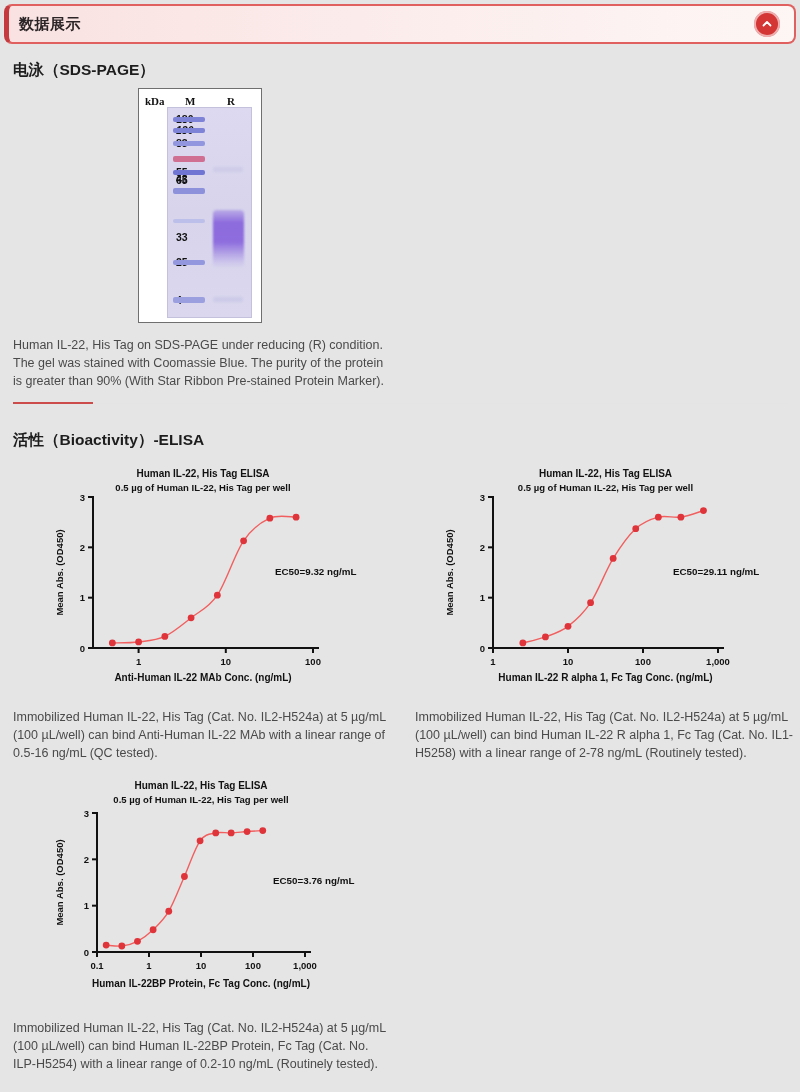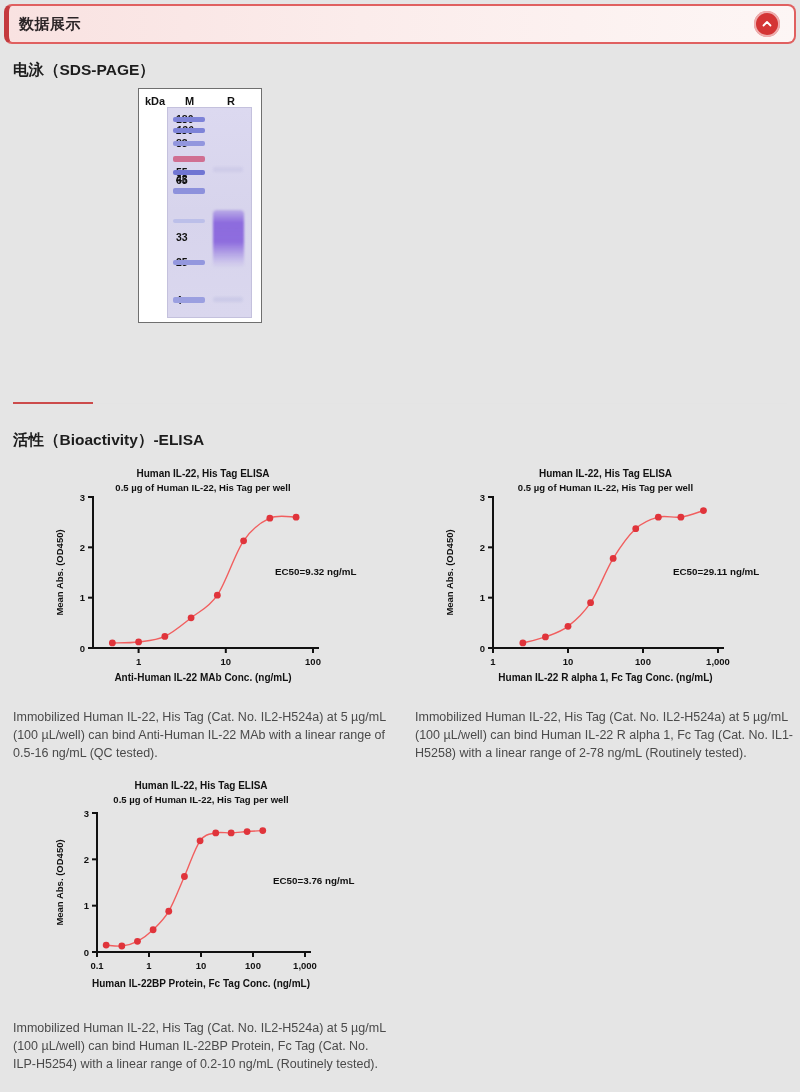--- a/index.html
+++ b/index.html
@@ -32,21 +32,21 @@
   
   .gel-box {
     position:absolute; left:138px; top:88px; width:124px; height:235px;
     background:#ffffff; border:1px solid #6f6f6f;
   }
   .gel-inner {
     position:absolute; left:28px; top:18px; width:85px; height:211px;
     background:linear-gradient(180deg,#dcd9f0 0%, #d7d4ec 50%, #dad7ee 100%);
     border:1px solid #c4c1dd;
   }
-  .gel-lane-label { position:absolute; font-size:11px; font-weight:bold; color:#111; }
+  .gel-lane-label { position:absolute; font-size:11px; font-weight:bold; color:#111;font-family:Liberation Serif, serif; }
   .gel-marker-label { position:absolute; font-size:10.5px; font-weight:bold; color:#111; width:24px; text-align:right;padding-left:36px; }
   .gel-band { position:absolute; border-radius:2px; filter:blur(0.6px); }
   .gel-smear {
     position:absolute; border-radius:4px; filter:blur(1.3px);
     background:linear-gradient(180deg,
       rgba(143,111,224,0.40) 0%,
       rgba(134,98,220,0.92) 22%,
       rgba(134,98,220,0.90) 55%,
       rgba(150,122,225,0.55) 75%,
       rgba(165,145,230,0.22) 90%,
@@ -105,20 +105,21 @@
         <div class="gel-band" style="left: 34px; width: 32px; top: 170.5px; height: 5px; background: rgb(147, 151, 222);"></div>
         <div class="gel-marker-label" style="left: 1px; top: 205px;">4</div>
         <div class="gel-band" style="left: 34px; width: 32px; top: 208px; height: 6px; background: rgb(155, 159, 224);"></div>
       </div>
 
     <div class="gel-smear" style="left:74px; top:121px; width:31px; height:58px;"></div>
     <div class="gel-faint" style="left:74px; top:78px; width:30px; height:5px; background:rgba(130,135,200,0.12);"></div>
     <div class="gel-faint" style="left:74px; top:208px; width:30px; height:5px; background:rgba(130,135,200,0.14);"></div>
   </div>
 
+  <div class="caption" style="left:13px; top:336px; width:376px;">Human IL-22, His Tag on SDS-PAGE under reducing (R) condition. The gel was stained with Coomassie Blue. The purity of the protein is greater than 90% (With Star Ribbon Pre-stained Protein Marker).</div>
 
   <div class="divider-gray" style="top:403px;"></div>
   <div class="divider-red" style="top:402px;"></div>
 
   <div class="section-heading" style="top:430px;">活性（Bioactivity）-ELISA</div>
 
   <svg class="chart" id="chart-0" style="left:50px; top:460px;" width="340" height="240">
       <text x="153" y="17" font-family="&quot;Liberation Sans&quot;, sans-serif" font-size="10" font-weight="bold" fill="#111" text-anchor="middle">Human IL-22, His Tag ELISA</text>
       <text x="153" y="31" font-family="&quot;Liberation Sans&quot;, sans-serif" font-size="9.5" font-weight="600" fill="#111" text-anchor="middle">0.5 µg of Human IL-22, His Tag per well</text>
       <line x1="43" y1="36" x2="43" y2="189" stroke="#111111" stroke-width="2"></line>

